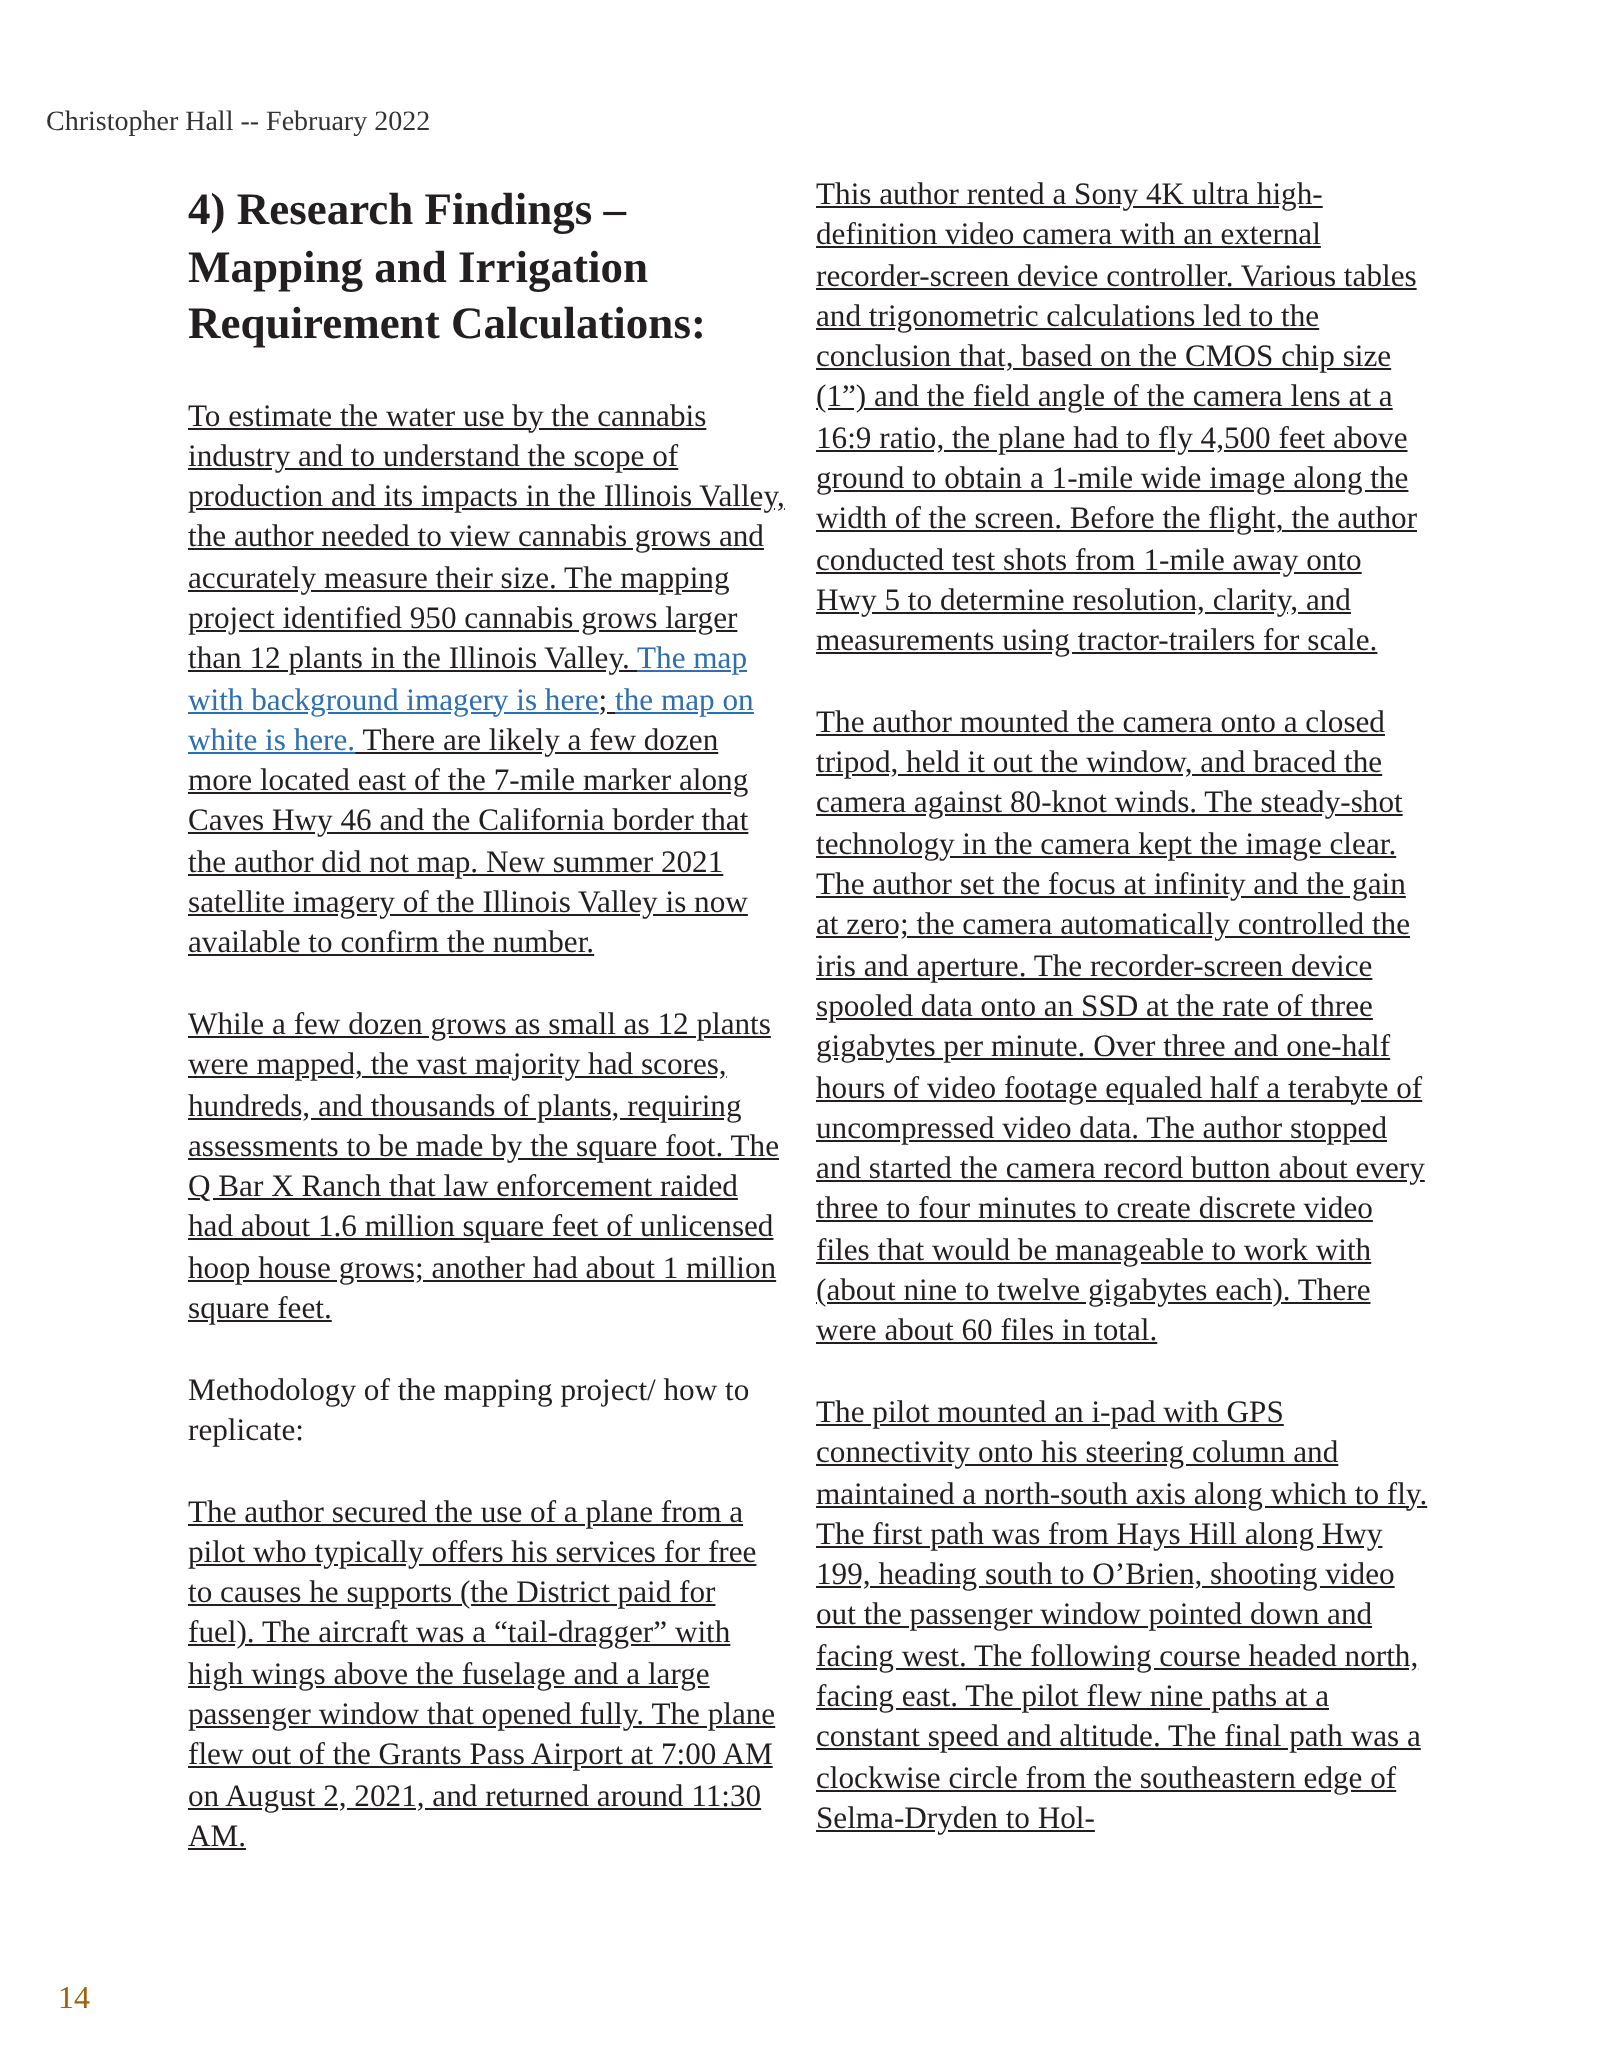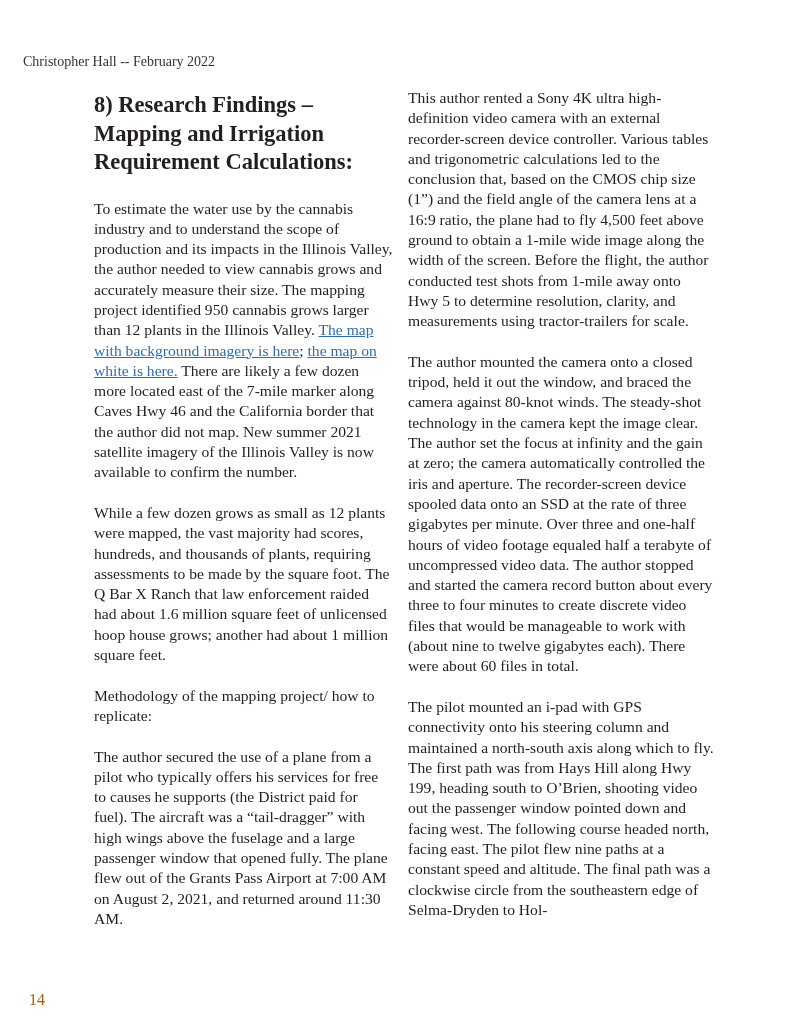--- a/index.html
+++ b/index.html
@@ -4,31 +4,31 @@
 <style>
   html, body { margin: 0; padding: 0; background: #ffffff; }
   body { width: 800px; height: 1035px; position: relative; overflow: hidden;
          font-family: "Liberation Serif", "DejaVu Serif", serif; color: #231f20; }
   .running-header { position: absolute; left: 23px; top: 22px; font-size: 14px; color: #333; margin-top: 32px; }
   .page-number { position: absolute; left: 29px; top: 991px; font-size: 16px; color: #a16207; }
   .col { position: absolute; top: 88px; font-size: 15.6px; line-height: 20.3px; }
   .col-left { left: 94px; width: 300px; }
   .col-right { left: 408px; width: 306px; }
   h1.title { font-size: 22.5px; line-height: 28.5px; font-weight: bold; margin: 3px 0 22px 0; color: #231f20; }
-  p { margin: 0 0 20.3px 0; }
+  p { margin: 0 0 20.3px 0; text-decoration: underline; }
   .subhead { font-weight: normal; margin: 0 0 20.3px 0; }
   a.link { color: #2e6fb0; text-decoration: underline; }
 </style>
 </head>
 <body>
 
 <div class="running-header">Christopher Hall -- February 2022</div>
 
 <div class="col col-left">
-  <h1 class="title">8) Research Findings – Mapping and Irrigation Requirement Calculations:</h1>
+  <h1 class="title">4) Research Findings – Mapping and Irrigation Requirement Calculations:</h1>
   <p><span>To estimate the water use by the cannabis industry and to understand the scope of production and its impacts in the Illinois Valley, the author needed to view cannabis grows and accurately measure their size. The mapping project identified 950 cannabis grows larger than 12 plants in the Illinois Valley. </span><a class="link" href="#">The map with background imagery is here</a><span>; </span><a class="link" href="#">the map on white is here.</a><span> There are likely a few dozen more located east of the 7-mile marker along Caves Hwy 46 and the California border that the author did not map. New summer 2021 satellite imagery of the Illinois Valley is now available to confirm the number.</span></p>
   <p>While a few dozen grows as small as 12 plants were mapped, the vast majority had scores, hundreds, and thousands of plants, requiring assessments to be made by the square foot. The Q Bar X Ranch that law enforcement raided had about 1.6 million square feet of unlicensed hoop house grows; another had about 1 million square feet.</p>
   <div class="subhead">Methodology of the mapping project/ how to replicate:</div>
   <p>The author secured the use of a plane from a pilot who typically offers his services for free to causes he supports (the District paid for fuel). The aircraft was a “tail-dragger” with high wings above the fuselage and a large passenger window that opened fully. The plane flew out of the Grants Pass Airport at 7:00 AM on August 2, 2021, and returned around 11:30 AM.</p>
 </div>
 
 <div class="col col-right">
   <p>This author rented a Sony 4K ultra high-definition video camera with an external recorder-screen device controller. Various tables and trigonometric calculations led to the conclusion that, based on the CMOS chip size (1”) and the field angle of the camera lens at a 16:9 ratio, the plane had to fly 4,500 feet above ground to obtain a 1-mile wide image along the width of the screen. Before the flight, the author conducted test shots from 1-mile away onto Hwy 5 to determine resolution, clarity, and measurements using tractor-trailers for scale.</p>
   <p>The author mounted the camera onto a closed tripod, held it out the window, and braced the camera against 80-knot winds. The steady-shot technology in the camera kept the image clear. The author set the focus at infinity and the gain at zero; the camera automatically controlled the iris and aperture. The recorder-screen device spooled data onto an SSD at the rate of three gigabytes per minute. Over three and one-half hours of video footage equaled half a terabyte of uncompressed video data. The author stopped and started the camera record button about every three to four minutes to create discrete video files that would be manageable to work with (about nine to twelve gigabytes each). There were about 60 files in total.</p>
   <p>The pilot mounted an i-pad with GPS connectivity onto his steering column and maintained a north-south axis along which to fly. The first path was from Hays Hill along Hwy 199, heading south to O’Brien, shooting video out the passenger window pointed down and facing west. The following course headed north, facing east. The pilot flew nine paths at a constant speed and altitude. The final path was a clockwise circle from the southeastern edge of Selma-Dryden to Hol-</p>

